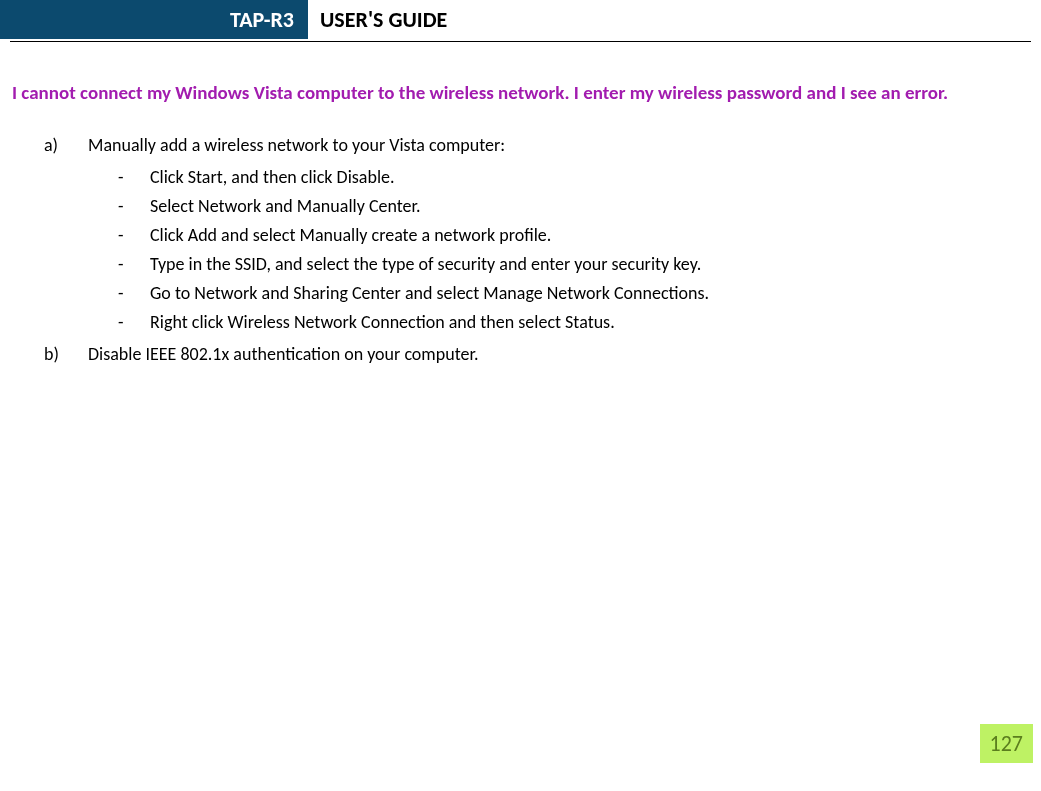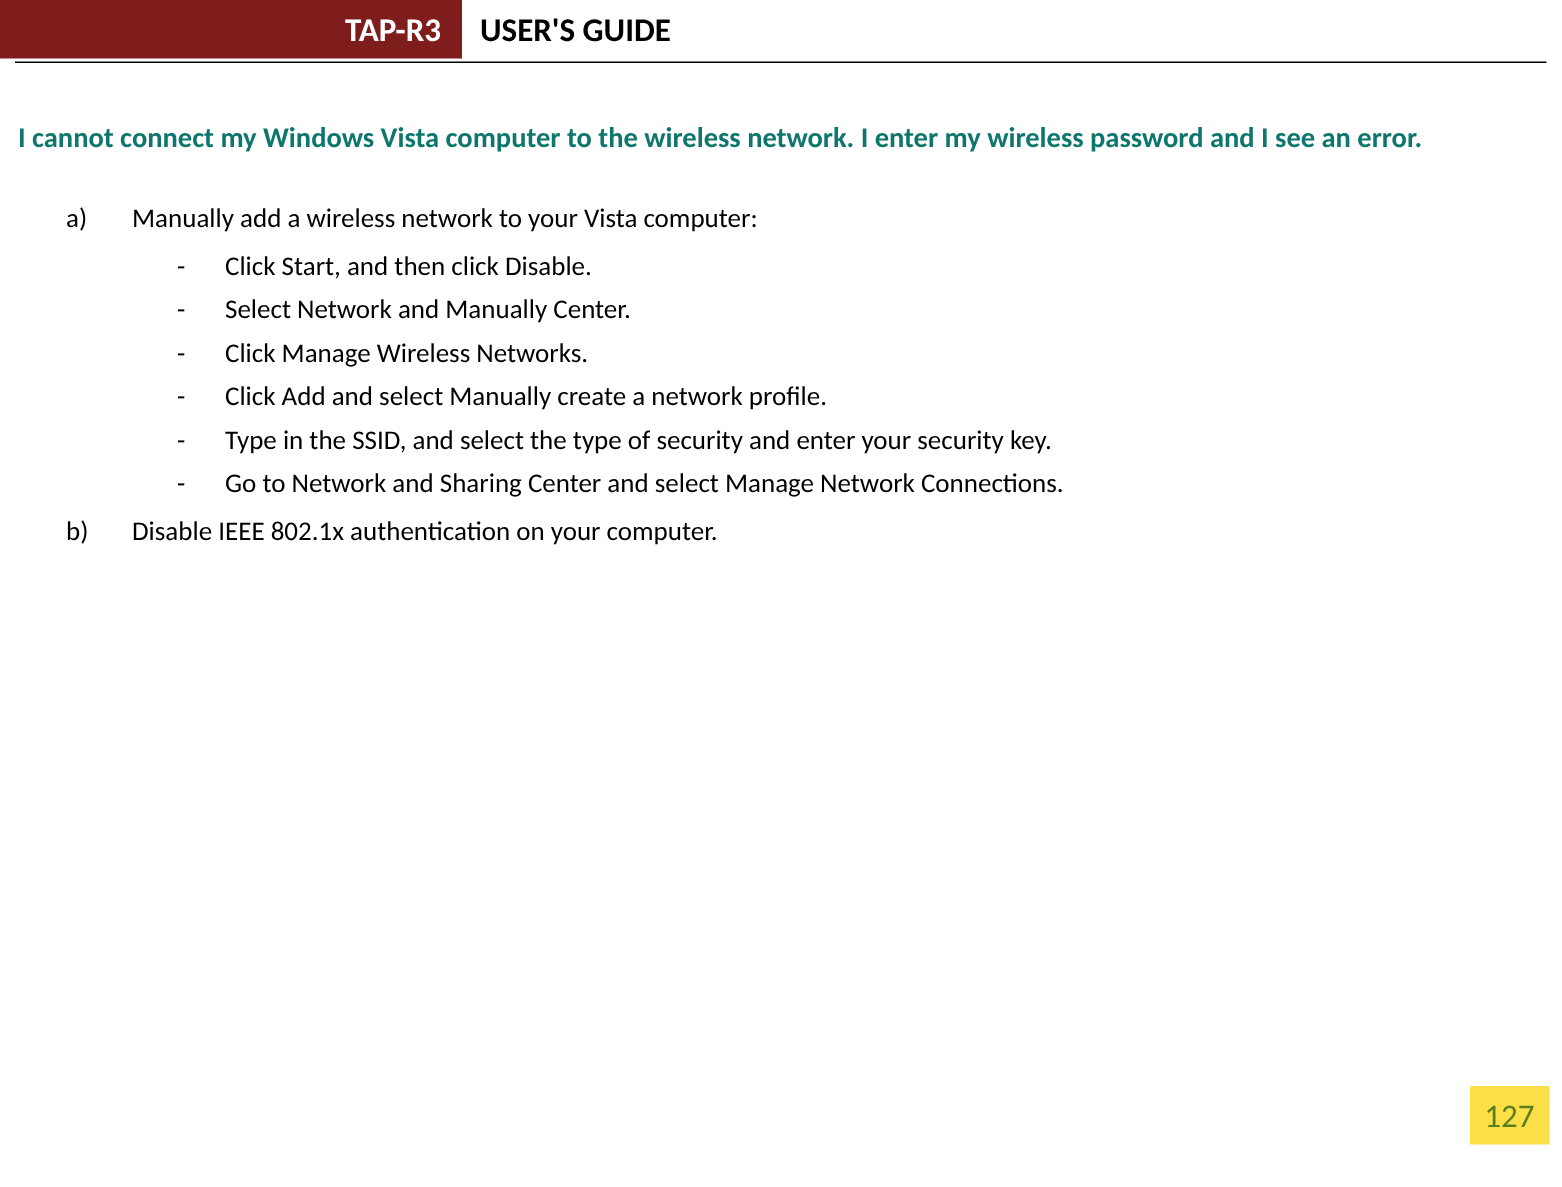--- a/index.html
+++ b/index.html
@@ -10,21 +10,21 @@
       height: 791px;
       position: relative;
       color: #000;
     }
     .header {
       display: flex;
       align-items: stretch;
       margin-bottom: 2px;
     }
     .header-band {
-      background: #7f1d1d;
+      background: #0c4a6e;
       color: #fff;
       font-weight: bold;
       font-size: 22px;
       padding: 6px 14px 6px 14px;
       width: 308px;
       text-align: right;
       display: flex;
       align-items: center;
       justify-content: flex-end;
     }
@@ -40,21 +40,21 @@
       border: none;
       border-top: 1.5px solid #000;
       margin: 0 10px 0 10px;
     }
     .content {
       padding: 36px 24px 0 12px;
     }
     .question {
       font-weight: bold;
       font-size: 19px;
-      color: #0f766e;
+      color: #a21caf;
       line-height: 1.55;
       text-align: justify;
       margin-bottom: 24px;
     }
     .ordered {
       list-style: none;
       padding-left: 32px;
     }
     .ordered > li {
       position: relative;
@@ -82,21 +82,21 @@
     .sublist > li:before {
       content: "-";
       position: absolute;
       left: 0;
       top: 0;
     }
     .page-number-box {
       position: absolute;
       right: 8px;
       bottom: 28px;
-      background: #fde047;
+      background: #bef264;
       color: #5b7e1e;
       font-size: 22px;
       padding: 6px 10px;
       font-weight: normal;
     }
   </style>
 </head>
 <body>
 
 <div class="header">
@@ -112,24 +112,24 @@
 <div class="content">
   <p class="question">I cannot connect my Windows Vista computer to the wireless network.  I enter my wireless password and I see an error.</p>
 
   <ol class="ordered">
     <li>
       <span class="marker">a)</span>
       <span>Manually add a wireless network to your Vista computer:</span>
       <ul class="sublist">
         <li>Click Start, and then click Disable.</li>
         <li>Select Network and Manually Center.</li>
-        <li>Click Manage Wireless Networks.</li>
         <li>Click Add and select Manually create a network profile.</li>
         <li>Type in the SSID, and select the type of security and enter your security key.</li>
         <li>Go to Network and Sharing Center and select Manage Network Connections.</li>
+        <li>Right click Wireless Network Connection and then select Status.</li>
       </ul>
     </li>
     <li>
       <span class="marker">b)</span>
       <span>Disable IEEE 802.1x authentication on your computer.</span>
     </li>
   </ol>
 </div>
 
 <div class="page-number-box">

